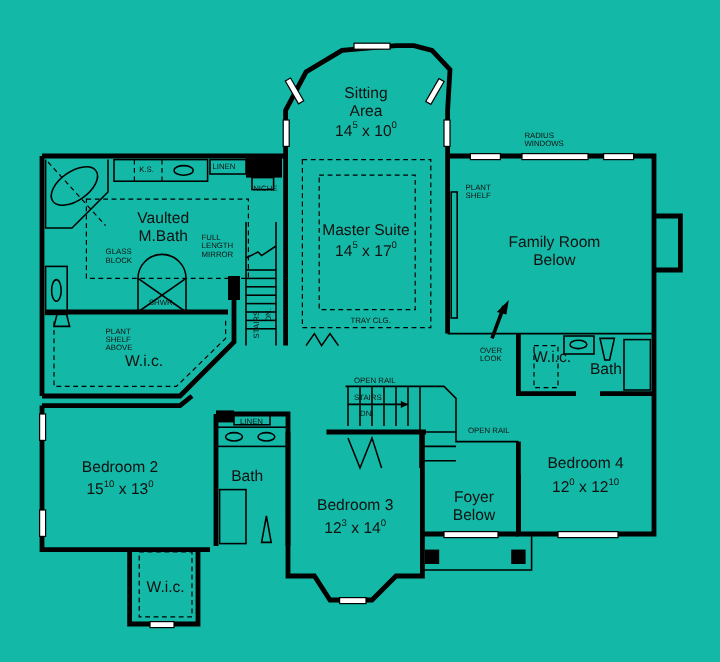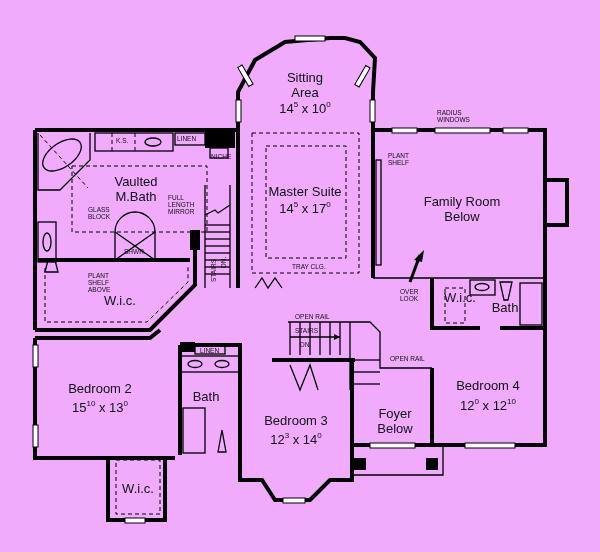--- a/index.html
+++ b/index.html
@@ -1,16 +1,16 @@
 <!DOCTYPE html>
 <html><head>
 <meta charset="utf-8">
 <style>
   html,body{margin:0;padding:0;background:#fff;}
-  #canvas{position:relative;width:600px;height:552px;background:#f0abfc;overflow:hidden;}
+  #canvas{position:relative;width:600px;height:552px;background:#14b8a6;overflow:hidden;}
   svg{position:absolute;left:0;top:0;}
   .lbl{font-family:"Liberation Sans",sans-serif;fill:#111;text-anchor:middle;}
   .room{font-size:13px;}
   .dim{font-size:13px;}
   .sup{font-size:8px;}
   .small{font-size:6.5px;font-family:"Liberation Sans",sans-serif;fill:#111;}
   .wall{stroke:#000;stroke-width:4;fill:none;}
   .wallthin{stroke:#000;stroke-width:1.3;fill:none;}
   .dash{stroke:#000;stroke-width:1;fill:none;stroke-dasharray:4 3;}
   .win{stroke:#000;stroke-width:1;fill:#fff;}

